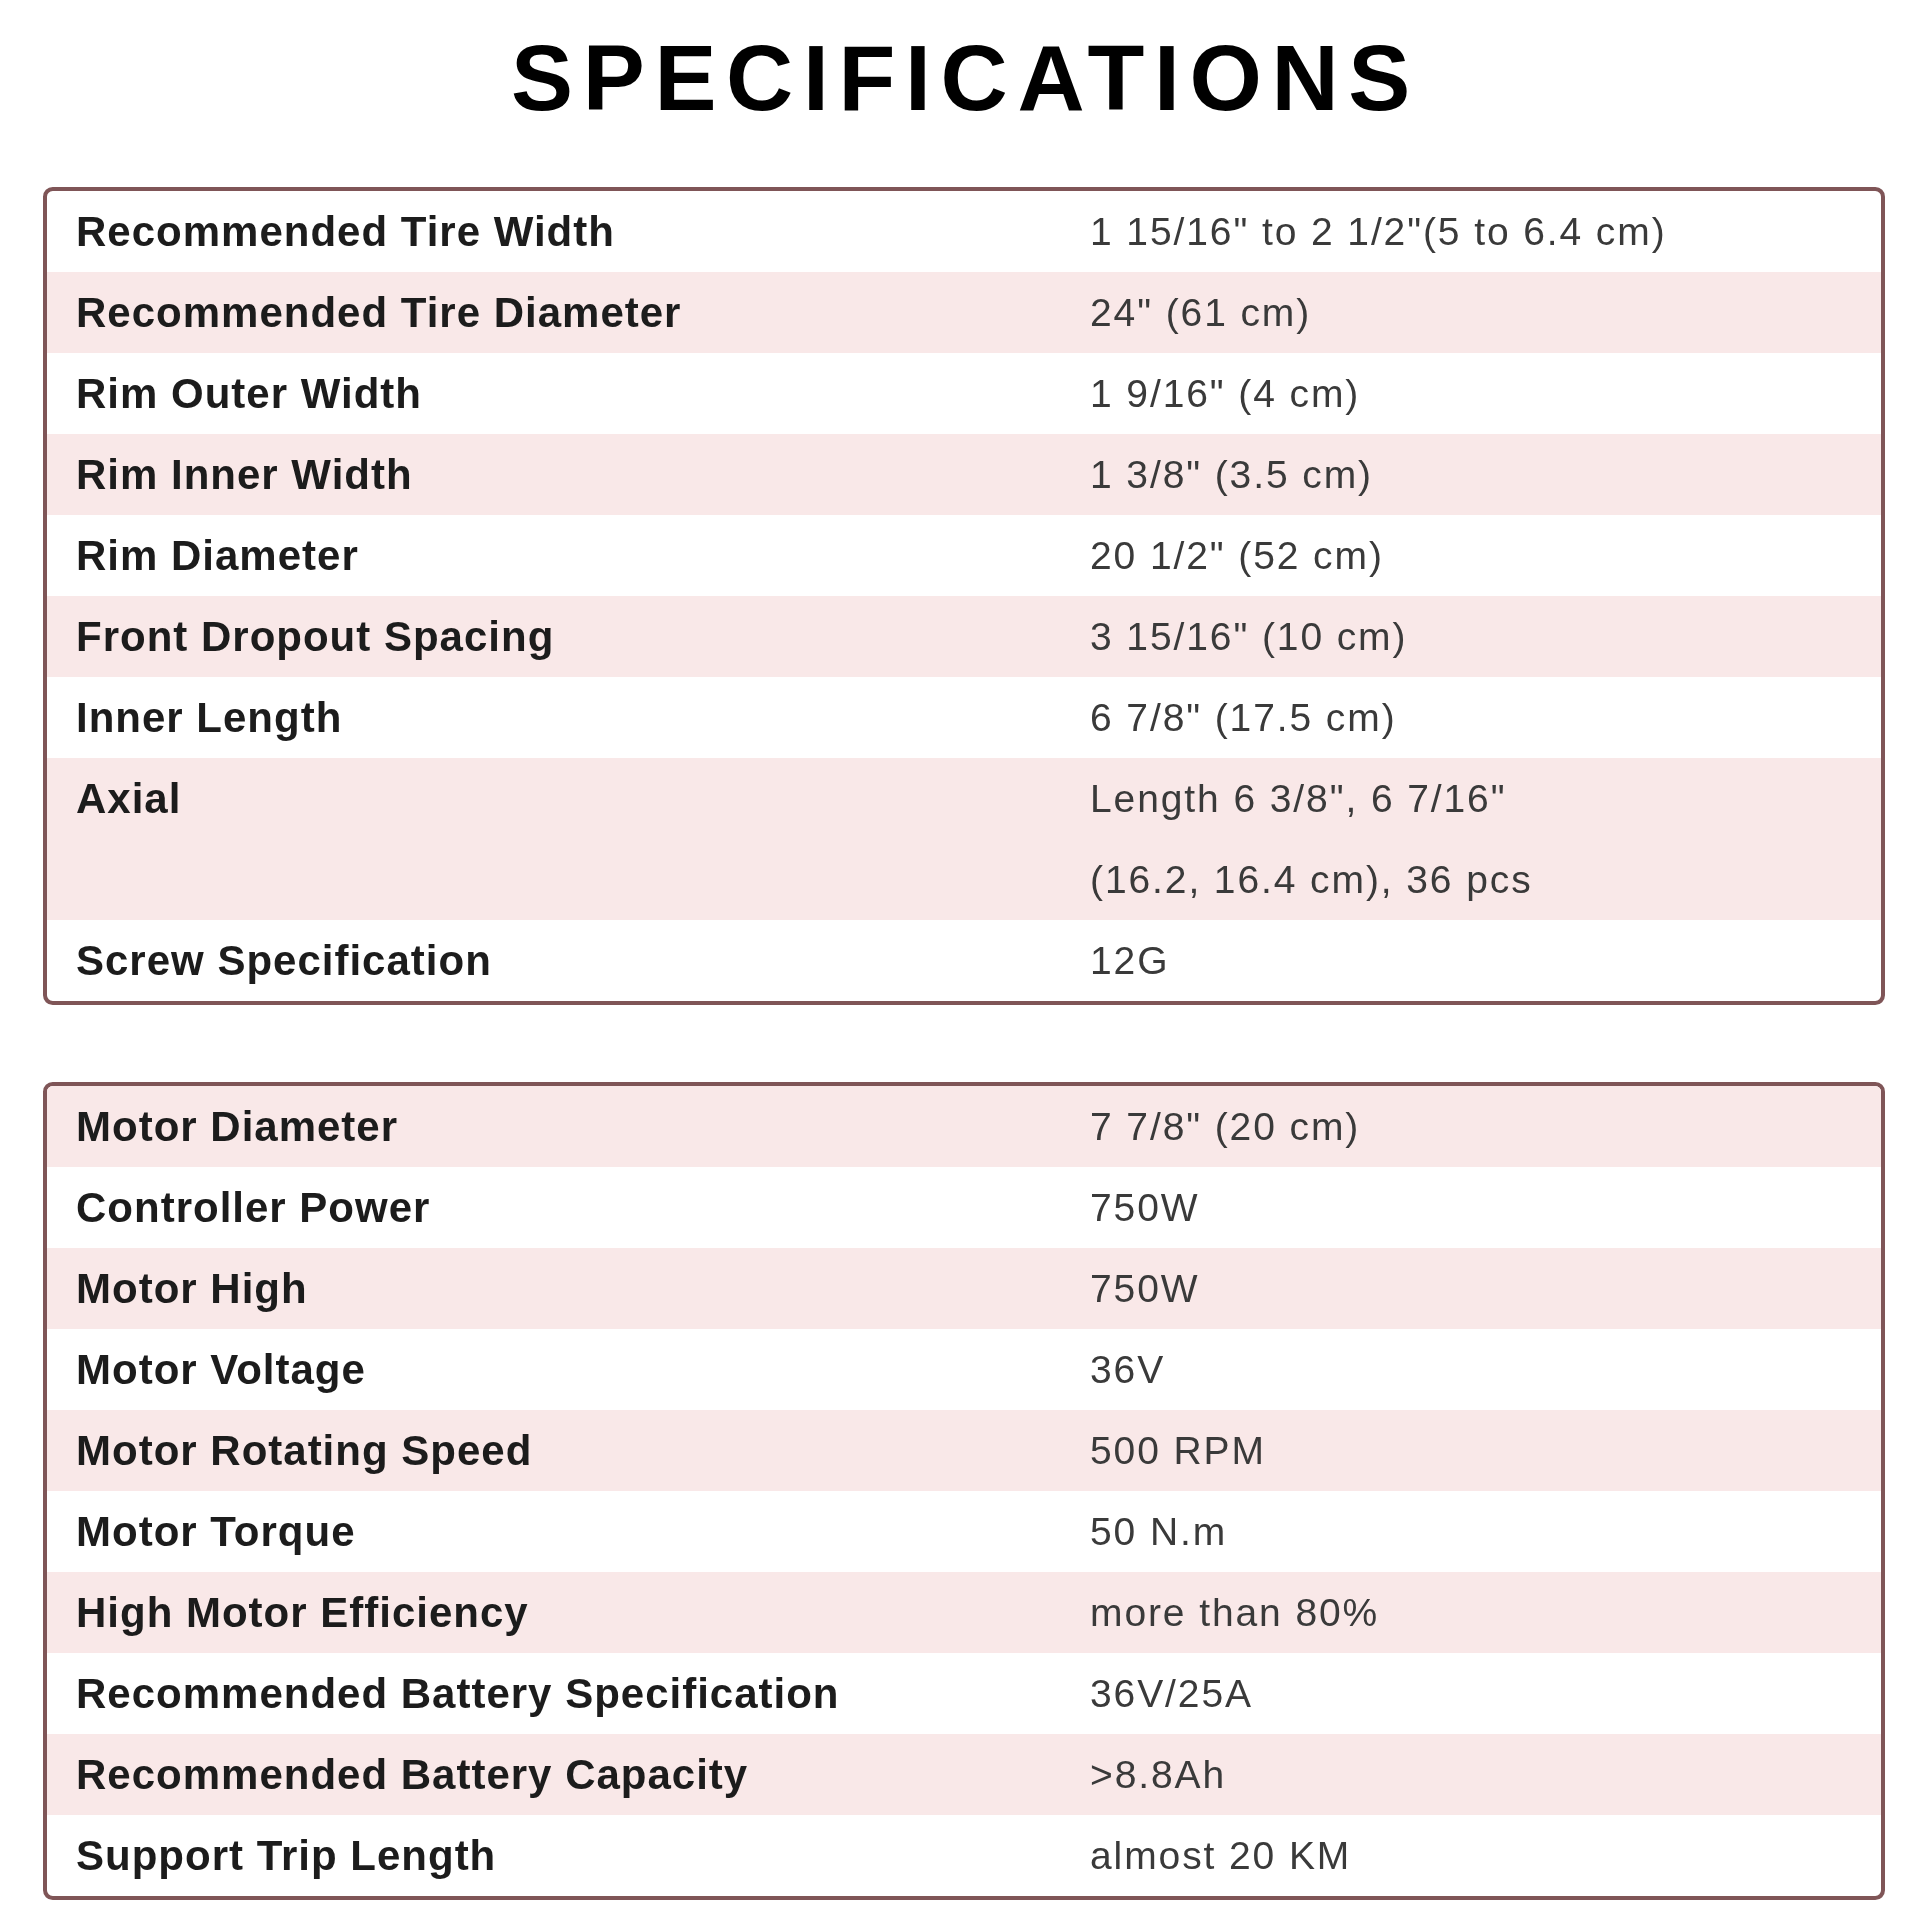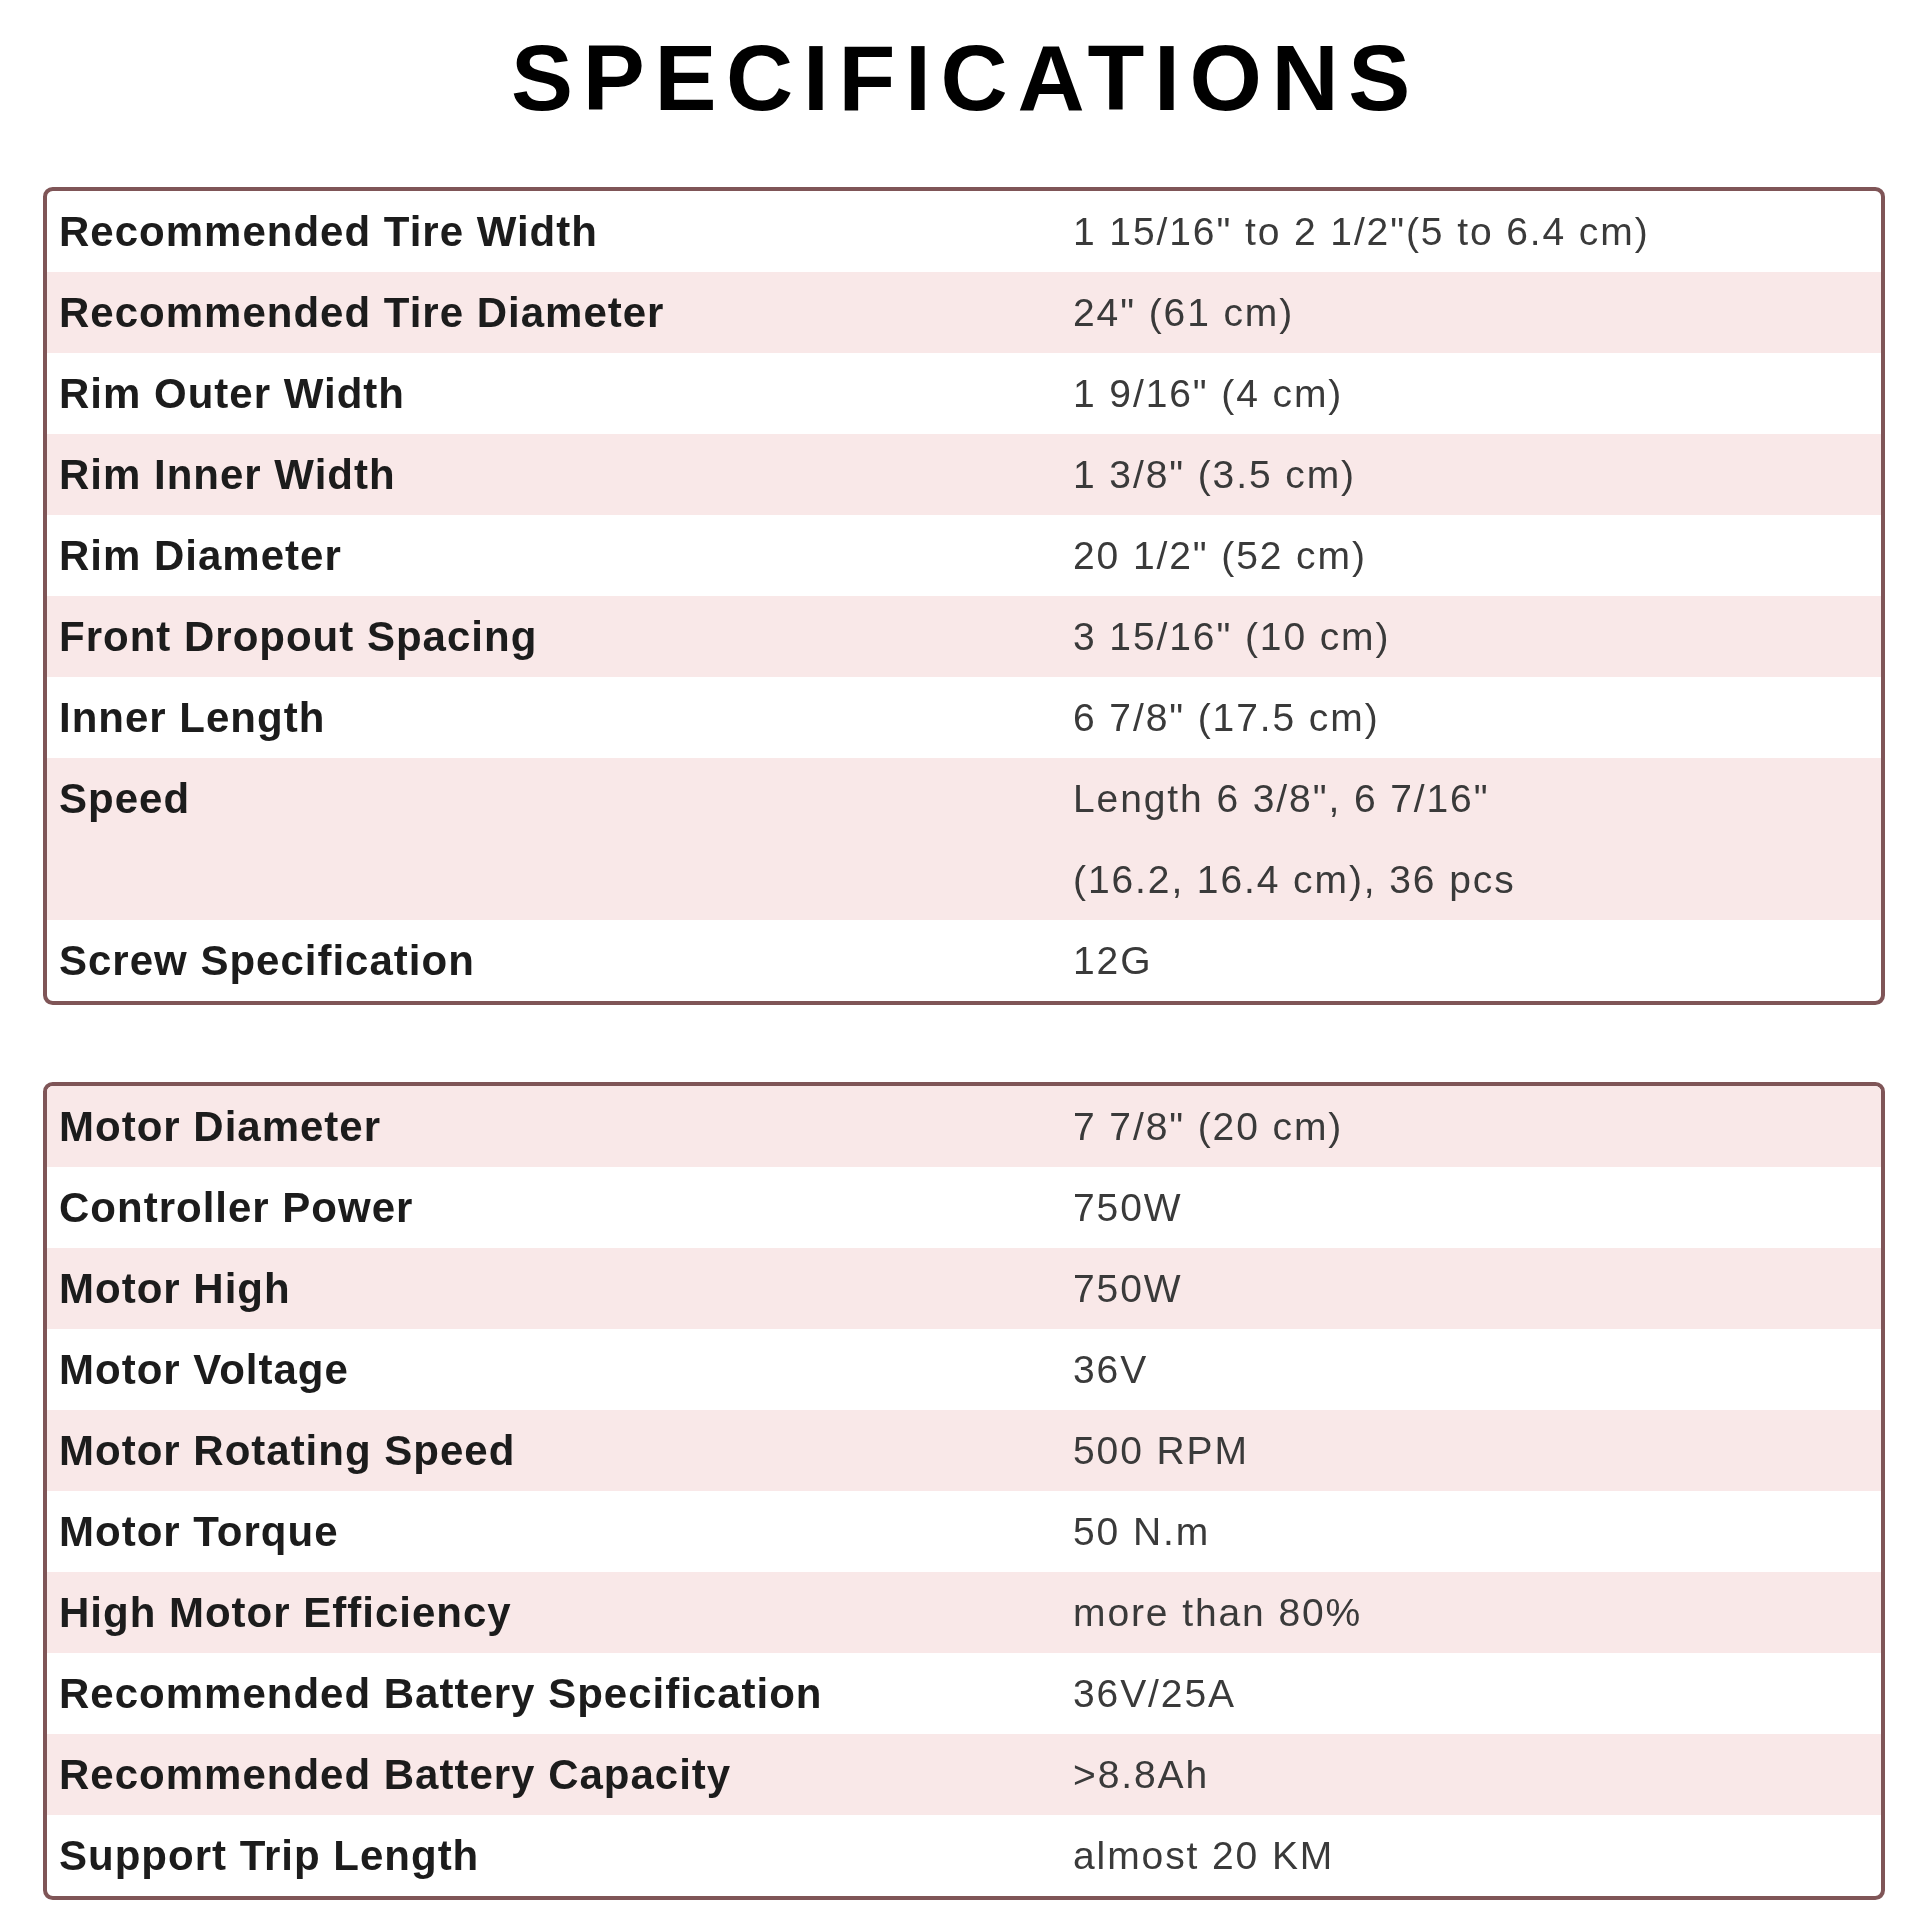--- a/index.html
+++ b/index.html
@@ -33,21 +33,21 @@
     overflow:hidden;
     box-sizing:content-box;
   }
   .spec-table + .spec-table{margin-top:77px;}
   .row{display:flex;align-items:flex-start;}
   .stripe-even .row:nth-child(even){background:var(--row-stripe,#f9e8e8);}
   .stripe-odd  .row:nth-child(odd) {background:var(--row-stripe,#f9e8e8);}
   .cell{min-height:81px;}
   .cell.label{
     flex:0 0 1014px;
-    padding-left:12px;
+    padding-left:29px;
     font-weight:bold;
     font-size:42px;
     letter-spacing:1px;
     color:var(--label-text,#1c1c1c);
     line-height:81px;
     white-space:nowrap;
   }
   .cell.value{
     flex:1 1 auto;
     font-size:39px;
@@ -101,21 +101,21 @@
           <div class="value-line">3 15/16" (10 cm)</div>
         </div>
       </div>
       <div class="row">
         <div class="cell label">Inner Length</div>
         <div class="cell value">
           <div class="value-line">6 7/8" (17.5 cm)</div>
         </div>
       </div>
       <div class="row">
-        <div class="cell label">Speed</div>
+        <div class="cell label">Axial</div>
         <div class="cell value">
           <div class="value-line">Length 6 3/8", 6 7/16"</div>
           <div class="value-line">(16.2, 16.4 cm), 36 pcs</div>
         </div>
       </div>
       <div class="row">
         <div class="cell label">Screw Specification</div>
         <div class="cell value">
           <div class="value-line">12G</div>
         </div>

